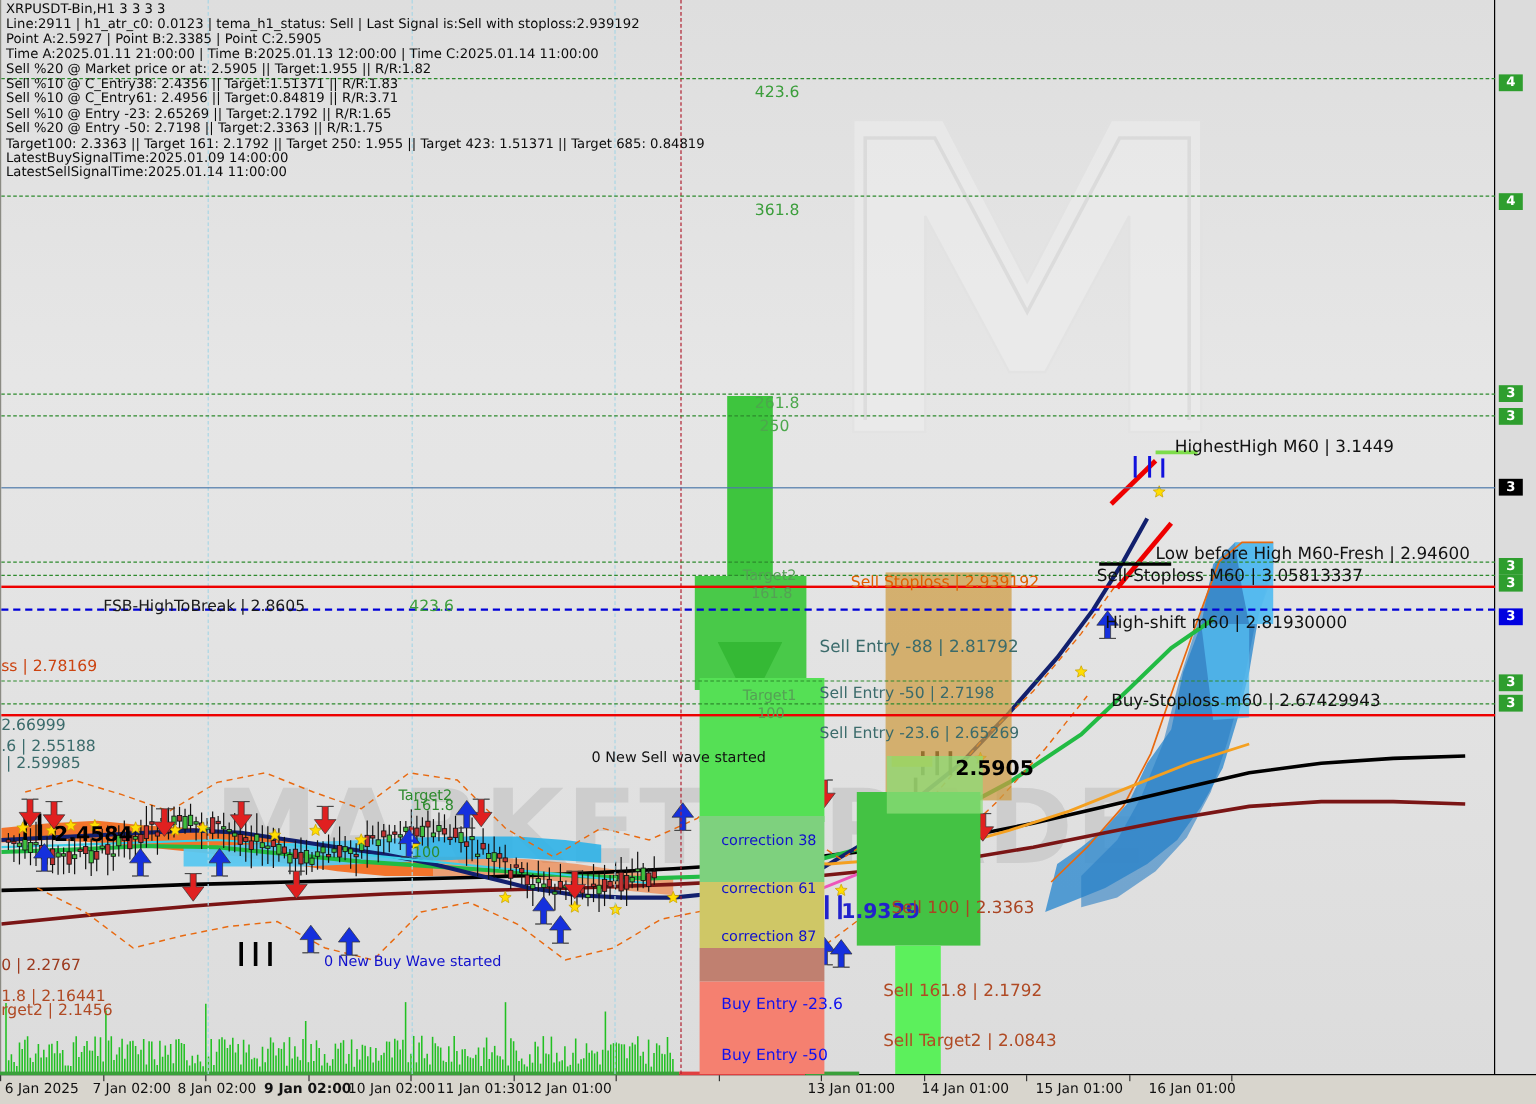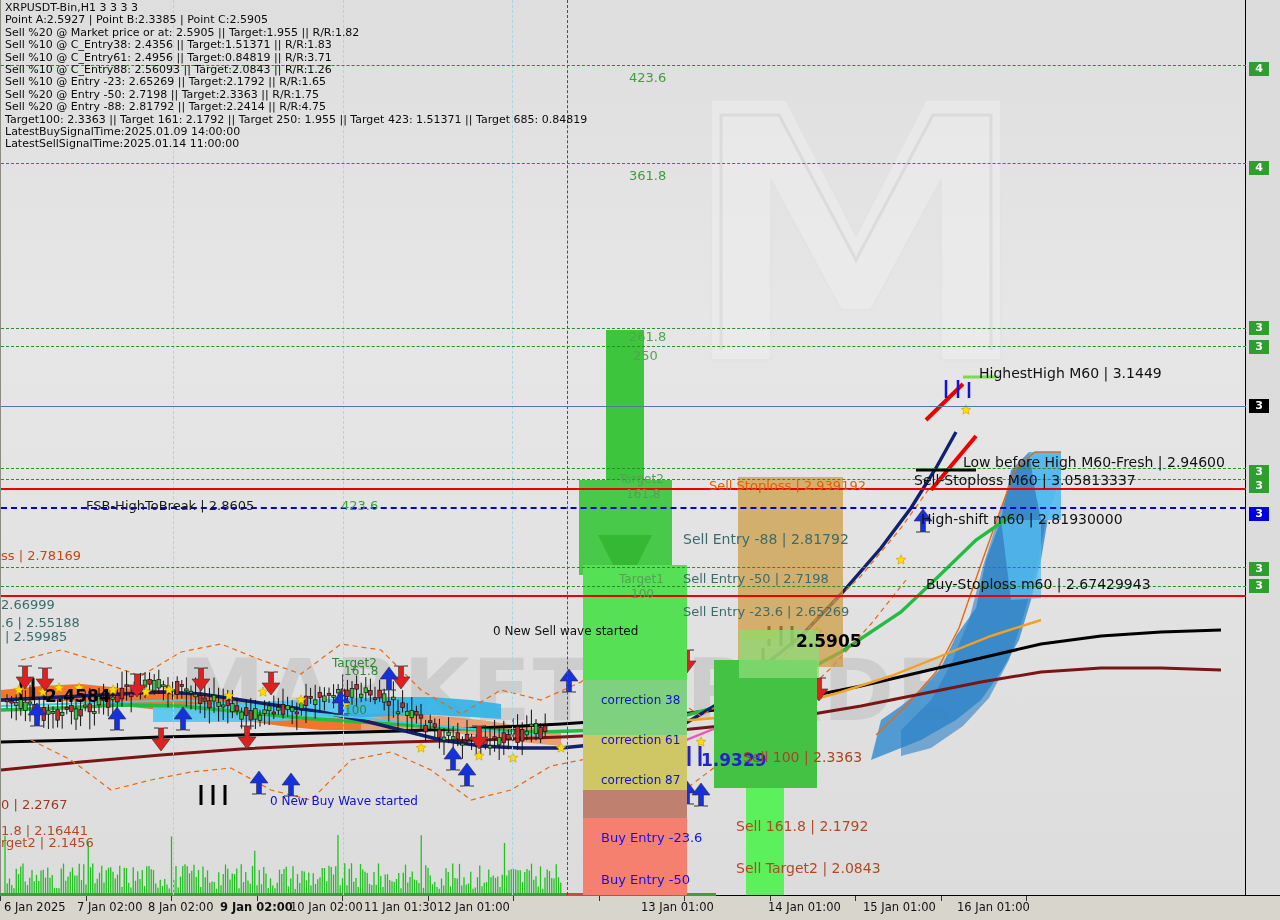--- a/index.html
+++ b/index.html
@@ -836,28 +836,28 @@
         <div class="lbl" style="left: 600px; top: 872px; color: rgb(17, 17, 238); font-size: 13px;">Buy Entry -50</div>
         <div class="lbl" style="left: 978px; top: 365px; color: rgb(17, 17, 17); font-size: 14px;">HighestHigh   M60 | 3.1449</div>
         <div class="lbl" style="left: 962px; top: 454px; color: rgb(17, 17, 17); font-size: 14px;">Low before High   M60-Fresh | 2.94600</div>
         <div class="lbl" style="left: 913px; top: 472px; color: rgb(17, 17, 17); font-size: 14px;">Sell-Stoploss M60 | 3.05813337</div>
         <div class="lbl" style="left: 920px; top: 511px; color: rgb(17, 17, 17); font-size: 14px;">High-shift m60 | 2.81930000</div>
         <div class="lbl" style="left: 925px; top: 576px; color: rgb(17, 17, 17); font-size: 14px;">Buy-Stoploss m60 | 2.67429943</div>
       </div>
 
     <div id="infoBox">
         <div class="ln">XRPUSDT-Bin,H1  3 3 3 3</div>
+        <div class="ln">Line:2911 | h1_atr_c0: 0.0123 | tema_h1_status: Sell | Last Signal is:Sell with stoploss:2.939192</div>
         <div class="ln">Point A:2.5927 | Point B:2.3385 | Point C:2.5905</div>
+        <div class="ln">Time A:2025.01.11 21:00:00 | Time B:2025.01.13 12:00:00 | Time C:2025.01.14 11:00:00</div>
         <div class="ln">Sell %20 @ Market price or at: 2.5905 || Target:1.955 || R/R:1.82</div>
         <div class="ln">Sell %10 @ C_Entry38: 2.4356 || Target:1.51371 || R/R:1.83</div>
         <div class="ln">Sell %10 @ C_Entry61: 2.4956 || Target:0.84819 || R/R:3.71</div>
-        <div class="ln">Sell %10 @ C_Entry88: 2.56093 || Target:2.0843 || R/R:1.26</div>
         <div class="ln">Sell %10 @ Entry -23: 2.65269 || Target:2.1792 || R/R:1.65</div>
         <div class="ln">Sell %20 @ Entry -50: 2.7198 || Target:2.3363 || R/R:1.75</div>
-        <div class="ln">Sell %20 @ Entry -88: 2.81792 || Target:2.2414 || R/R:4.75</div>
         <div class="ln">Target100: 2.3363 || Target 161: 2.1792 || Target 250: 1.955 || Target 423: 1.51371 || Target 685: 0.84819</div>
         <div class="ln">LatestBuySignalTime:2025.01.09 14:00:00</div>
         <div class="ln">LatestSellSignalTime:2025.01.14 11:00:00</div>
       </div>
 
   </div>
 
   <div id="rightScale">
     <div id="badges">
         <div class="badge bg-green" style="top: 62px;">4</div>
@@ -878,21 +878,21 @@
     <div class="axisband" style="left:566px;width:105px;background:#e04040;"></div>
     <div class="axisband" style="left:671px;width:45px;background:#3aa03a;"></div>
     <div id="ticks">
         <div class="tick" style="left: 4px;">6 Jan 2025</div>
         <div class="tick" style="left: 77px;">7 Jan 02:00</div>
         <div class="tick" style="left: 148px;">8 Jan 02:00</div>
         <div class="tick" style="left: 220px; font-weight: bold;">9 Jan 02:00</div>
         <div class="tick" style="left: 290px;">10 Jan 02:00</div>
         <div class="tick" style="left: 364px;">11 Jan 01:30</div>
         <div class="tick" style="left: 437px;">12 Jan 01:00</div>
-        <div class="tick" style="left: 641px; text-align: center;">13 Jan 01:00</div>
+        <div class="tick" style="left: 673px; text-align: center;">13 Jan 01:00</div>
         <div class="tick" style="left: 768px;">14 Jan 01:00</div>
         <div class="tick" style="left: 863px;">15 Jan 01:00</div>
         <div class="tick" style="left: 957px;">16 Jan 01:00</div>
         <div class="tickmark" style="left: 0px;"></div>
         <div class="tickmark" style="left: 86px;"></div>
         <div class="tickmark" style="left: 171px;"></div>
         <div class="tickmark" style="left: 257px;"></div>
         <div class="tickmark" style="left: 342px;"></div>
         <div class="tickmark" style="left: 428px;"></div>
         <div class="tickmark" style="left: 513px;"></div>

